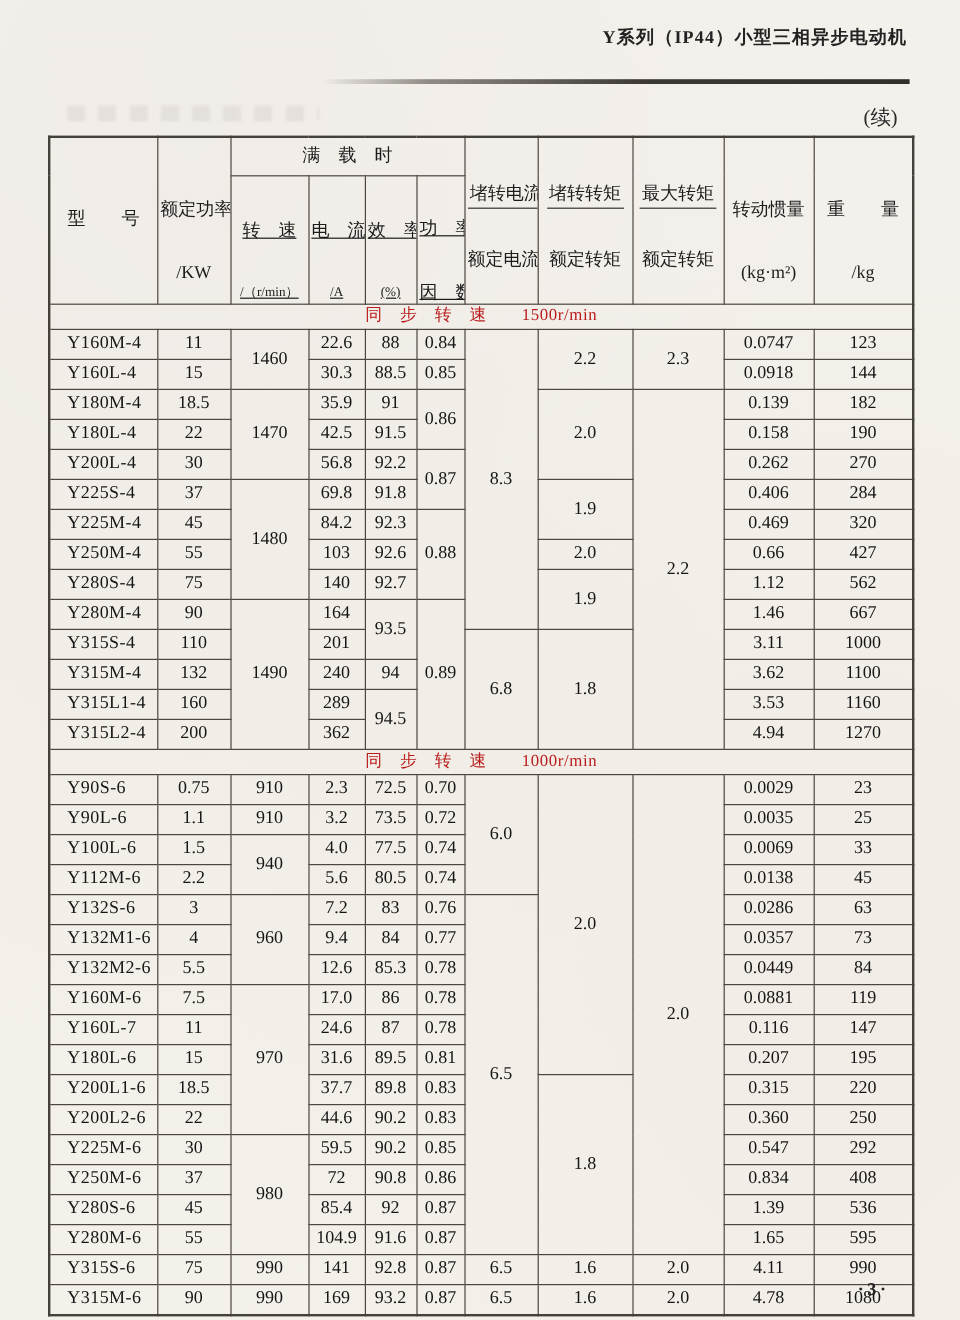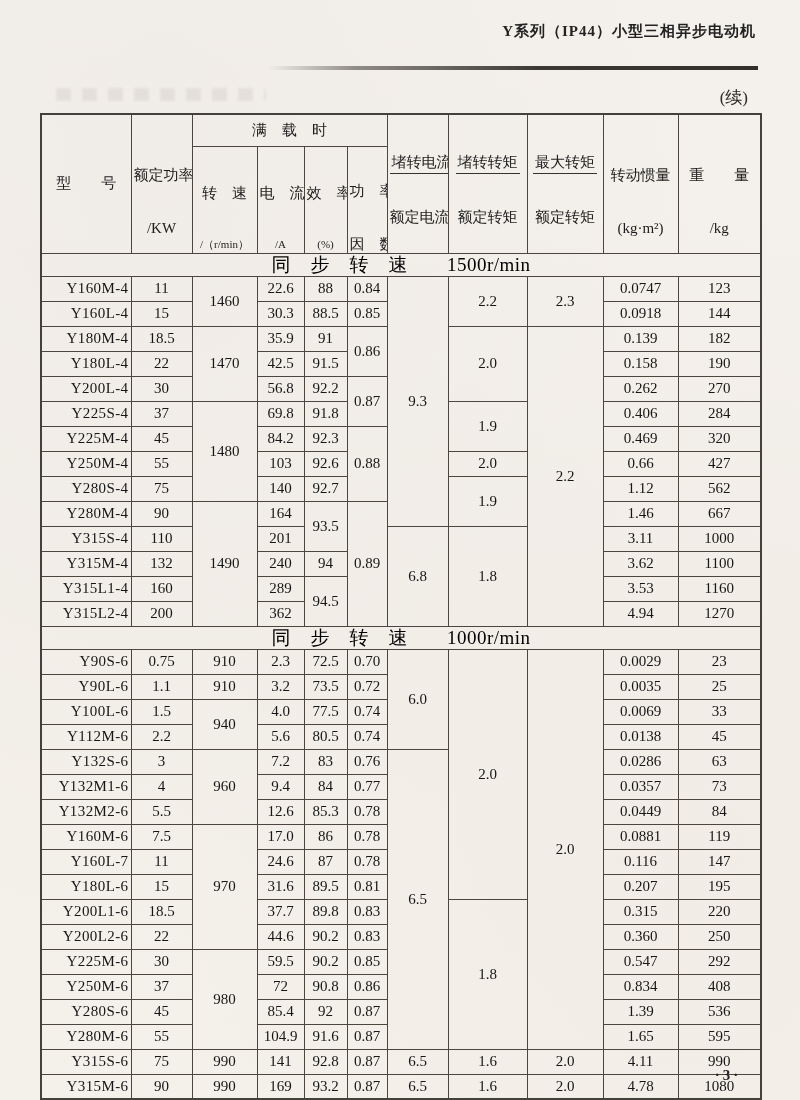--- a/index.html
+++ b/index.html
@@ -41,33 +41,33 @@
   .spec-table th, .spec-table td {
     border: 1.5px solid #4c463f;
     text-align: center; vertical-align: middle;
     padding: 0 2px; line-height: 1.15;
     font-weight: normal;
     overflow: hidden; white-space: nowrap;
   }
   .spec-table { border: 2.5px solid #44403a; }
 
   thead tr.h1 th { height: 32px; }
-  thead tr.h2 th { height: 33px; }
+  thead tr.h2 th { height: 33px; text-decoration: underline; }
   thead th { font-size: 15px; color:#1c1c1c; }
   thead .small { font-size: 11px; }
   thead .line2 { display:block;margin-top:36px; }
   .frac .fr-top { display:inline-block; border-bottom: 1.4px solid #333; padding: 0 2px 1px 2px; margin-top: 12px; }
   .frac .fr-bot { display:block; padding-top: 11px; margin-top: 24px; }
 
   tbody tr.section-row td {
-    height: 21px; font-size: 19px; letter-spacing: 0.5px; color:#000000;
+    height: 21px; font-size: 14px; letter-spacing: 0.5px; color:#b91c1c;
   }
   tbody tr.data-row td { height: 25px; }
   tbody td.model-cell {
-    text-align: right; padding-left: 14px; letter-spacing: 0.4px;
+    text-align: left; padding-left: 14px; letter-spacing: 0.4px;
   }
 
   .page-number {
     position: absolute; left: 704px; top: 1067px; width: 48px;
     text-align: center; font-size: 15px; letter-spacing: 3px; color:#222;
     font-weight: bold;
   }
 </style>
 </head>
 <body>
@@ -134,21 +134,21 @@
       <tr class="section-row">
         <td colspan="11">同　步　转　速　　1500r/min</td>
       </tr>
       <tr class="data-row">
         <td class="model-cell">Y160M-4</td>
         <td>11</td>
         <td rowspan="2">1460</td>
         <td>22.6</td>
         <td>88</td>
         <td>0.84</td>
-        <td rowspan="10">9.3</td>
+        <td rowspan="10">8.3</td>
         <td rowspan="2">2.2</td>
         <td rowspan="2">2.3</td>
         <td>0.0747</td>
         <td>123</td>
       </tr>
       <tr class="data-row">
         <td class="model-cell">Y160L-4</td>
         <td>15</td>
         <td>30.3</td>
         <td>88.5</td>

